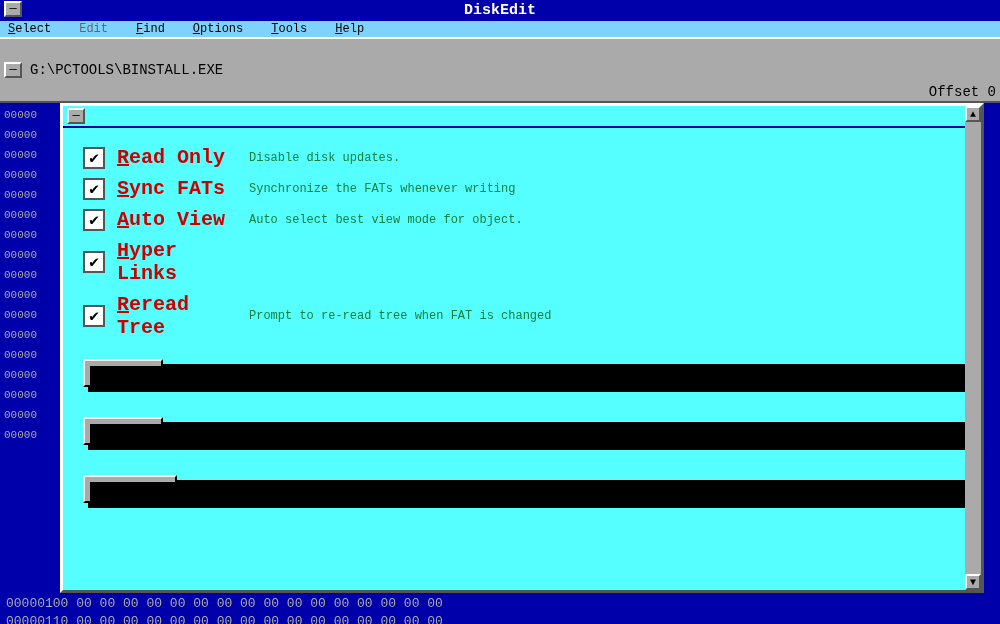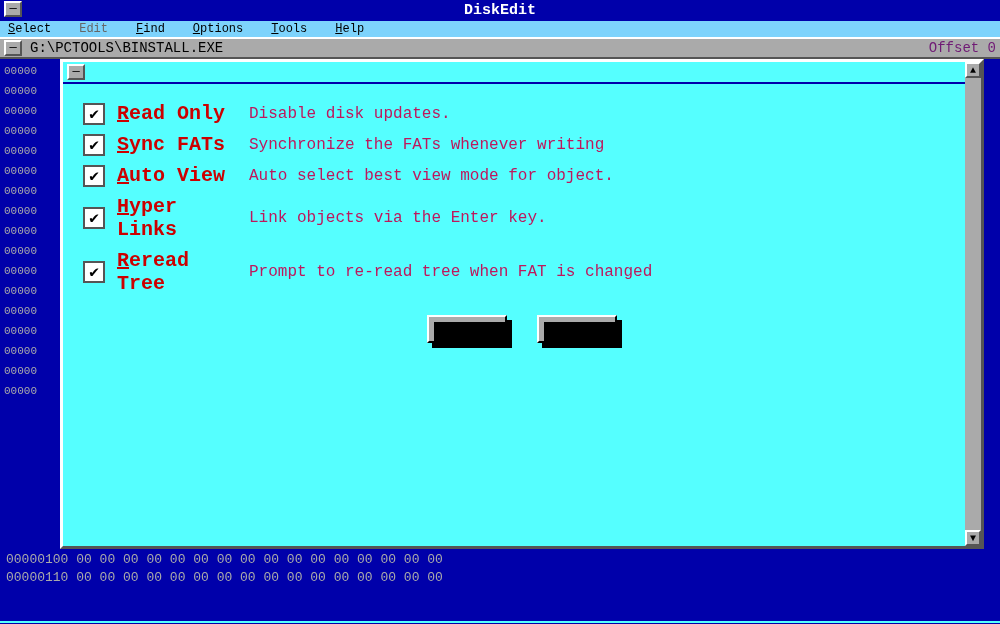--- a/index.html
+++ b/index.html
@@ -81,21 +81,22 @@
       align-items: center;
       justify-content: center;
       font-size: 12px;
       border: 2px solid;
       border-color: white #555 #555 white;
       margin-right: 8px;
       cursor: pointer;
     }
     .file-bar .offset {
       margin-left: auto;
-      color: #701a75;
+      color: #000000;
+      margin-top: 44px;
     }
 
     
     .main-area {
       display: flex;
       background: #0000AA;
       position: relative;
       height: calc(624px - 26px - 22px - 22px - 40px - 24px);
     }
 
@@ -179,31 +180,32 @@
       font-size: 20px;
       font-weight: bold;
       color: #CC0000;
       width: 120px;
       flex-shrink: 0;
     }
     .option-name .first-letter {
       text-decoration: underline;
     }
     .option-desc {
-      font-size: 16px;
-      color: #be185d;
+      font-size: 12px;
+      color: #15803d;
     }
 
     
     .button-row {
       display: flex;
       justify-content: center;
       gap: 30px;
       margin-top: 20px;
       margin-bottom: 10px;
+      flex-direction: column;
     }
     .dos-button {
       background: #AAAAAA;
       color: black;
       font-family: 'Courier New', Courier, monospace;
       font-size: 14px;
       font-weight: bold;
       padding: 4px 20px;
       border: 2px solid;
       border-color: white #000 #000 white;
@@ -355,39 +357,42 @@
 
       <div class="checkbox-row">
         <div class="checkbox-box">✔</div>
         <span class="option-name"><span class="first-letter">A</span>uto View</span>
         <span class="option-desc">Auto select best view mode for object.</span>
       </div>
 
       <div class="checkbox-row">
         <div class="checkbox-box">✔</div>
         <span class="option-name"><span class="first-letter">H</span>yper Links</span>
-        <span class="option-desc">Link objects via the Enter key.</span>
       </div>
 
       <div class="checkbox-row">
         <div class="checkbox-box">✔</div>
         <span class="option-name"><span class="first-letter">R</span>eread Tree</span>
         <span class="option-desc">Prompt to re-read tree when FAT is changed</span>
       </div>
 
 
       <div class="button-row">
         <div class="button-shadow-wrapper">
           <div class="button-shadow"></div>
           <button class="dos-button">OK</button>
         </div>
         <div class="button-shadow-wrapper">
           <div class="button-shadow"></div>
           <button class="dos-button">Save</button>
         </div>
+        <div class="button-shadow-wrapper">
+          <div class="button-shadow"></div>
+          <button class="dos-button">Cancel</button>
+        </div>
       </div>
     </div>
 
     <div class="scrollbar">
       <div class="arrow">▲</div>
       <div style="flex:1; background: #AAAAAA; width:16px;"></div>
       <div class="arrow">▼</div>
     </div>
   </div>
 </div>

